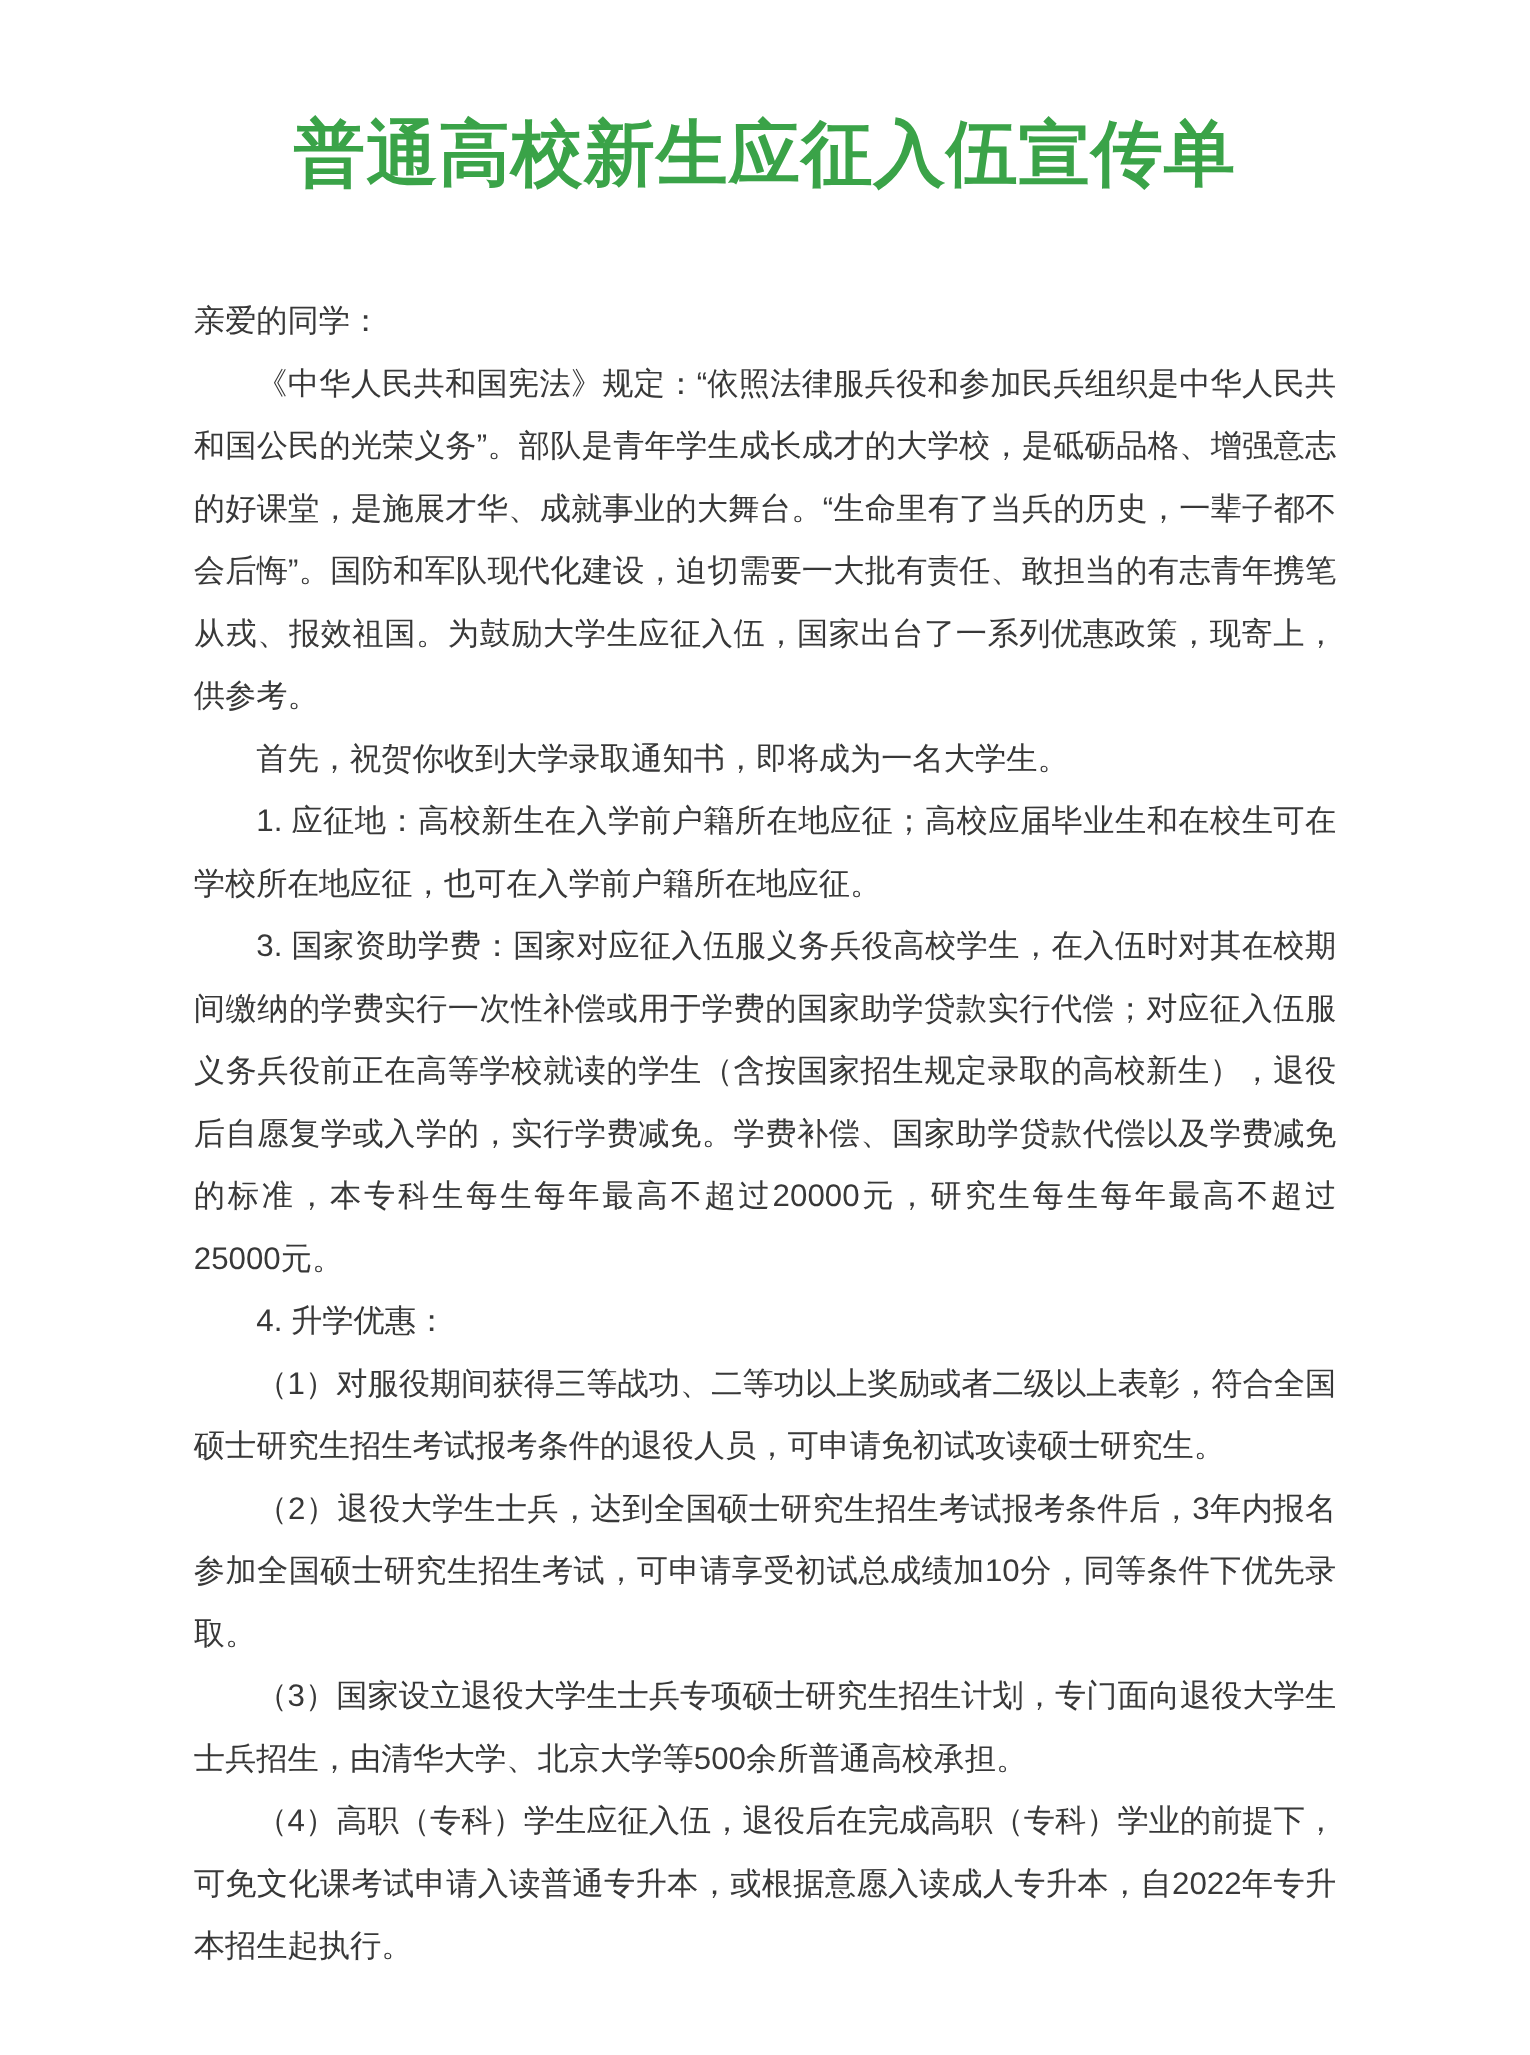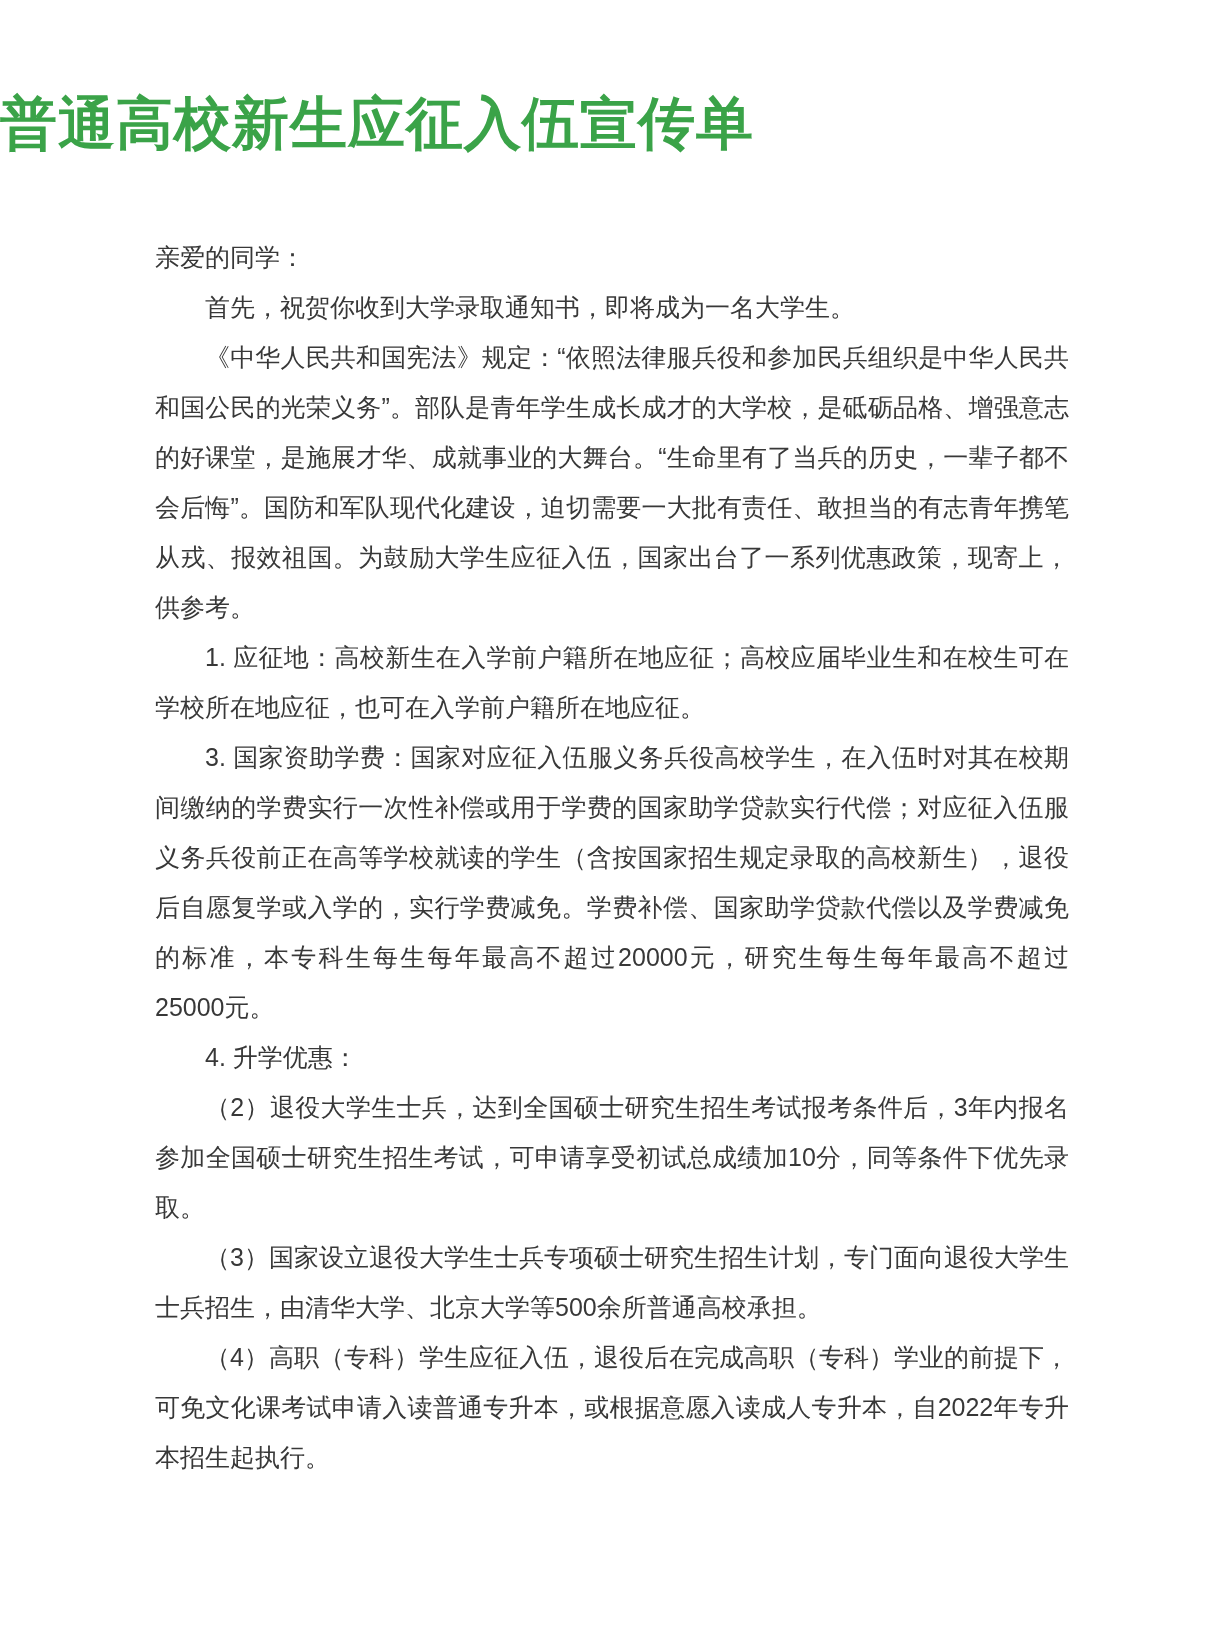--- a/index.html
+++ b/index.html
@@ -9,21 +9,21 @@
   }
   .page {
     position: relative;
     width: 1224px;
     height: 1644px;
     background: #ffffff;
     overflow: hidden;
   }
   .doc-title {
     margin: 86px 0 0 0;
-    text-align: left;
+    text-align: center;
     font-family: "Liberation Serif", "DejaVu Serif", serif;
     font-weight: bold;
     font-size: 57px;
     line-height: 76px;
     color: #3aa348;
     letter-spacing: 1px;
     white-space: nowrap;
   }
   .doc-body {
     margin: 70px 155px 0 155px;
@@ -46,31 +46,32 @@
 <body>
 
 <div class="page">
 
   <h1 class="doc-title">普通高校新生应征入伍宣传单</h1>
 
   <div class="doc-body">
 
     <p class="no-indent">亲爱的同学：</p>
 
+    <p>《中华人民共和国宪法》规定：“依照法律服兵役和参加民兵组织是中华人民共和国公民的光荣义务”。部队是青年学生成长成才的大学校，是砥砺品格、增强意志的好课堂，是施展才华、成就事业的大舞台。“生命里有了当兵的历史，一辈子都不会后悔”。国防和军队现代化建设，迫切需要一大批有责任、敢担当的有志青年携笔从戎、报效祖国。为鼓励大学生应征入伍，国家出台了一系列优惠政策，现寄上，供参考。</p>
+
     <p>首先，祝贺你收到大学录取通知书，即将成为一名大学生。</p>
-
-    <p>《中华人民共和国宪法》规定：“依照法律服兵役和参加民兵组织是中华人民共和国公民的光荣义务”。部队是青年学生成长成才的大学校，是砥砺品格、增强意志的好课堂，是施展才华、成就事业的大舞台。“生命里有了当兵的历史，一辈子都不会后悔”。国防和军队现代化建设，迫切需要一大批有责任、敢担当的有志青年携笔从戎、报效祖国。为鼓励大学生应征入伍，国家出台了一系列优惠政策，现寄上，供参考。</p>
 
     <p>1. 应征地：高校新生在入学前户籍所在地应征；高校应届毕业生和在校生可在学校所在地应征，也可在入学前户籍所在地应征。</p>
 
 
     <p>3. 国家资助学费：国家对应征入伍服义务兵役高校学生，在入伍时对其在校期间缴纳的学费实行一次性补偿或用于学费的国家助学贷款实行代偿；对应征入伍服义务兵役前正在高等学校就读的学生（含按国家招生规定录取的高校新生），退役后自愿复学或入学的，实行学费减免。学费补偿、国家助学贷款代偿以及学费减免的标准，本专科生每生每年最高不超过20000元，研究生每生每年最高不超过25000元。</p>
 
     <p>4. 升学优惠：</p>
 
+    <p>（1）对服役期间获得三等战功、二等功以上奖励或者二级以上表彰，符合全国硕士研究生招生考试报考条件的退役人员，可申请免初试攻读硕士研究生。</p>
 
     <p>（2）退役大学生士兵，达到全国硕士研究生招生考试报考条件后，3年内报名参加全国硕士研究生招生考试，可申请享受初试总成绩加10分，同等条件下优先录取。</p>
 
     <p>（3）国家设立退役大学生士兵专项硕士研究生招生计划，专门面向退役大学生士兵招生，由清华大学、北京大学等500余所普通高校承担。</p>
 
     <p>（4）高职（专科）学生应征入伍，退役后在完成高职（专科）学业的前提下，可免文化课考试申请入读普通专升本，或根据意愿入读成人专升本，自2022年专升本招生起执行。</p>
 
 
   </div>
 </div>

